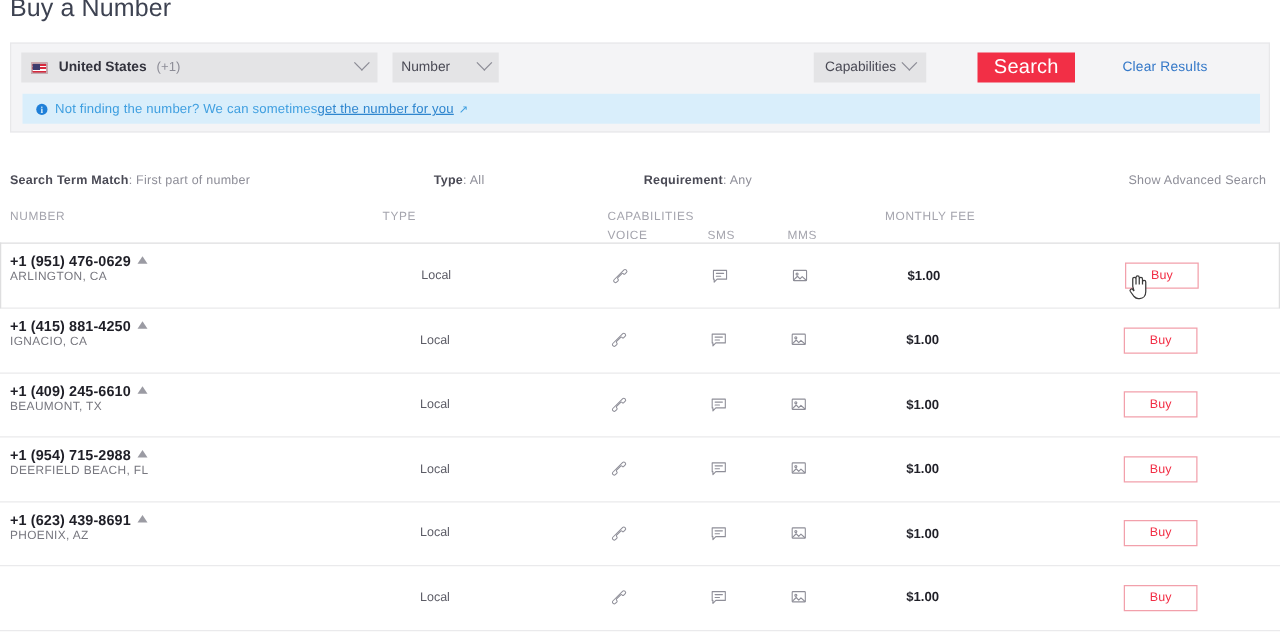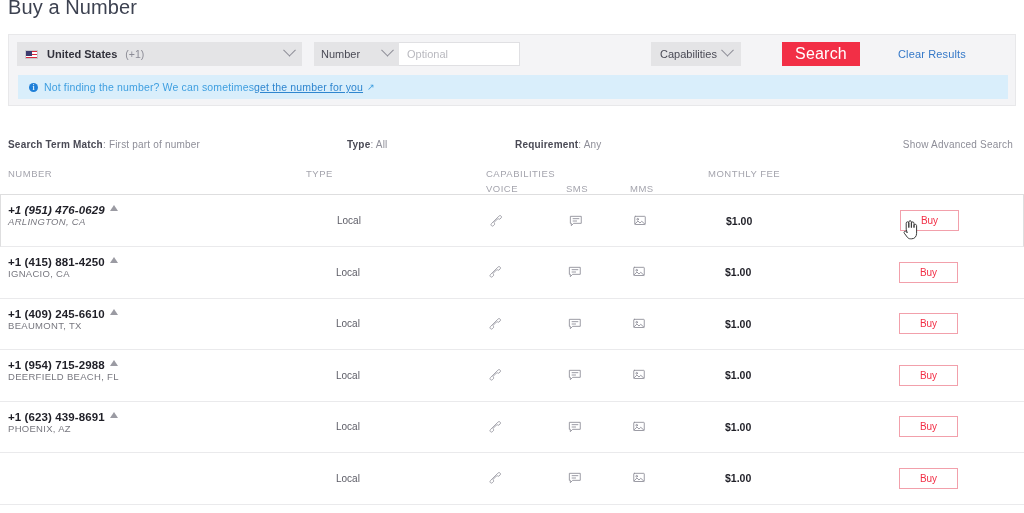--- a/index.html
+++ b/index.html
@@ -173,21 +173,21 @@
     border-bottom: 1px solid #eaeaec;
     display: flex; align-items: center;
   }
   .row.first {
     border: 1px solid #dededf;
     border-bottom-color:#eaeaec;
     height: 53px;
   }
 
   .c-number { position:absolute; left:8px; top: 9px; }
-  .row.first .c-number { left: 7px; font-style: italic; }
+  .row.first .c-number { left: 7px; }
   .num-line { display:flex; align-items:flex-start; }
   .num {
     font-size: 11.5px; font-weight: bold; color:#1f1f27;
     letter-spacing: .1px;
   }
   .addr-icon {
     margin-left: 5px; margin-top: 1px;
     width: 0; height: 0;
     border-left: 4px solid transparent;
     border-right: 4px solid transparent;
@@ -244,21 +244,20 @@
         <span class="country-name">United States</span>
         <span class="country-code">(+1)</span>
         <span class="caret"></span>
       </div>
 
       <div class="number-select">
         <span class="lbl">Number</span>
         <span class="caret"></span>
       </div>
 
-      <input class="optional-input" type="text" placeholder="Optional" style="">
 
       <div class="capabilities-select">
         <span class="lbl">Capabilities</span>
         <span class="caret"></span>
       </div>
 
       <button class="search-button">Search</button>
 
       <div class="clear-results">Clear Results</div>
     </div>

